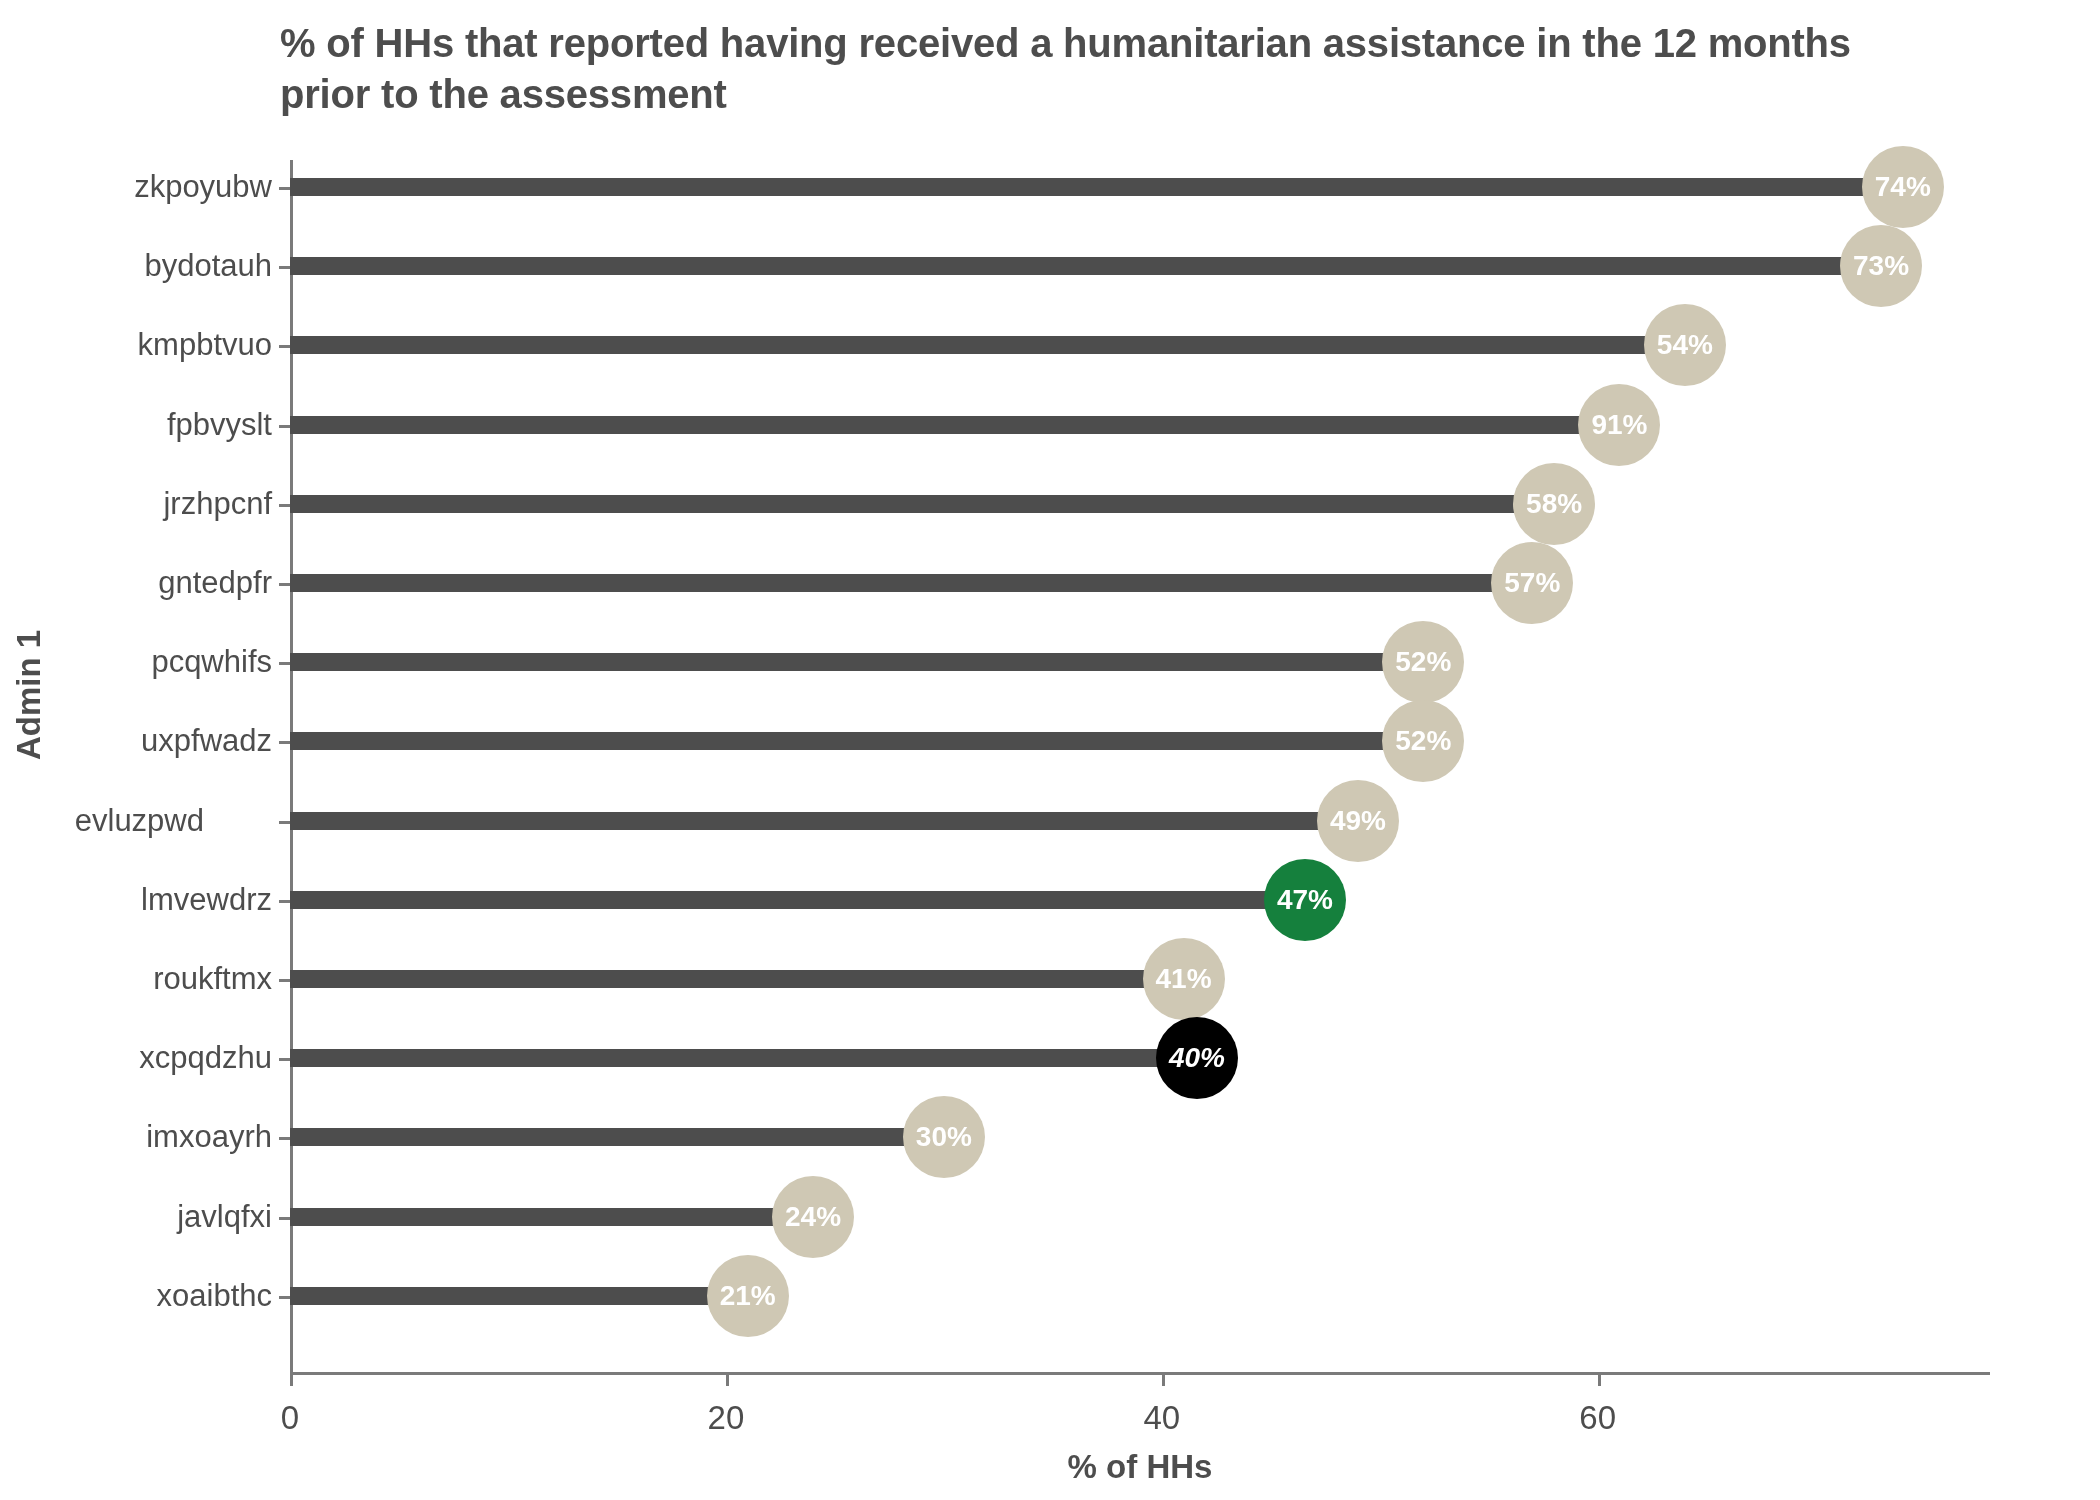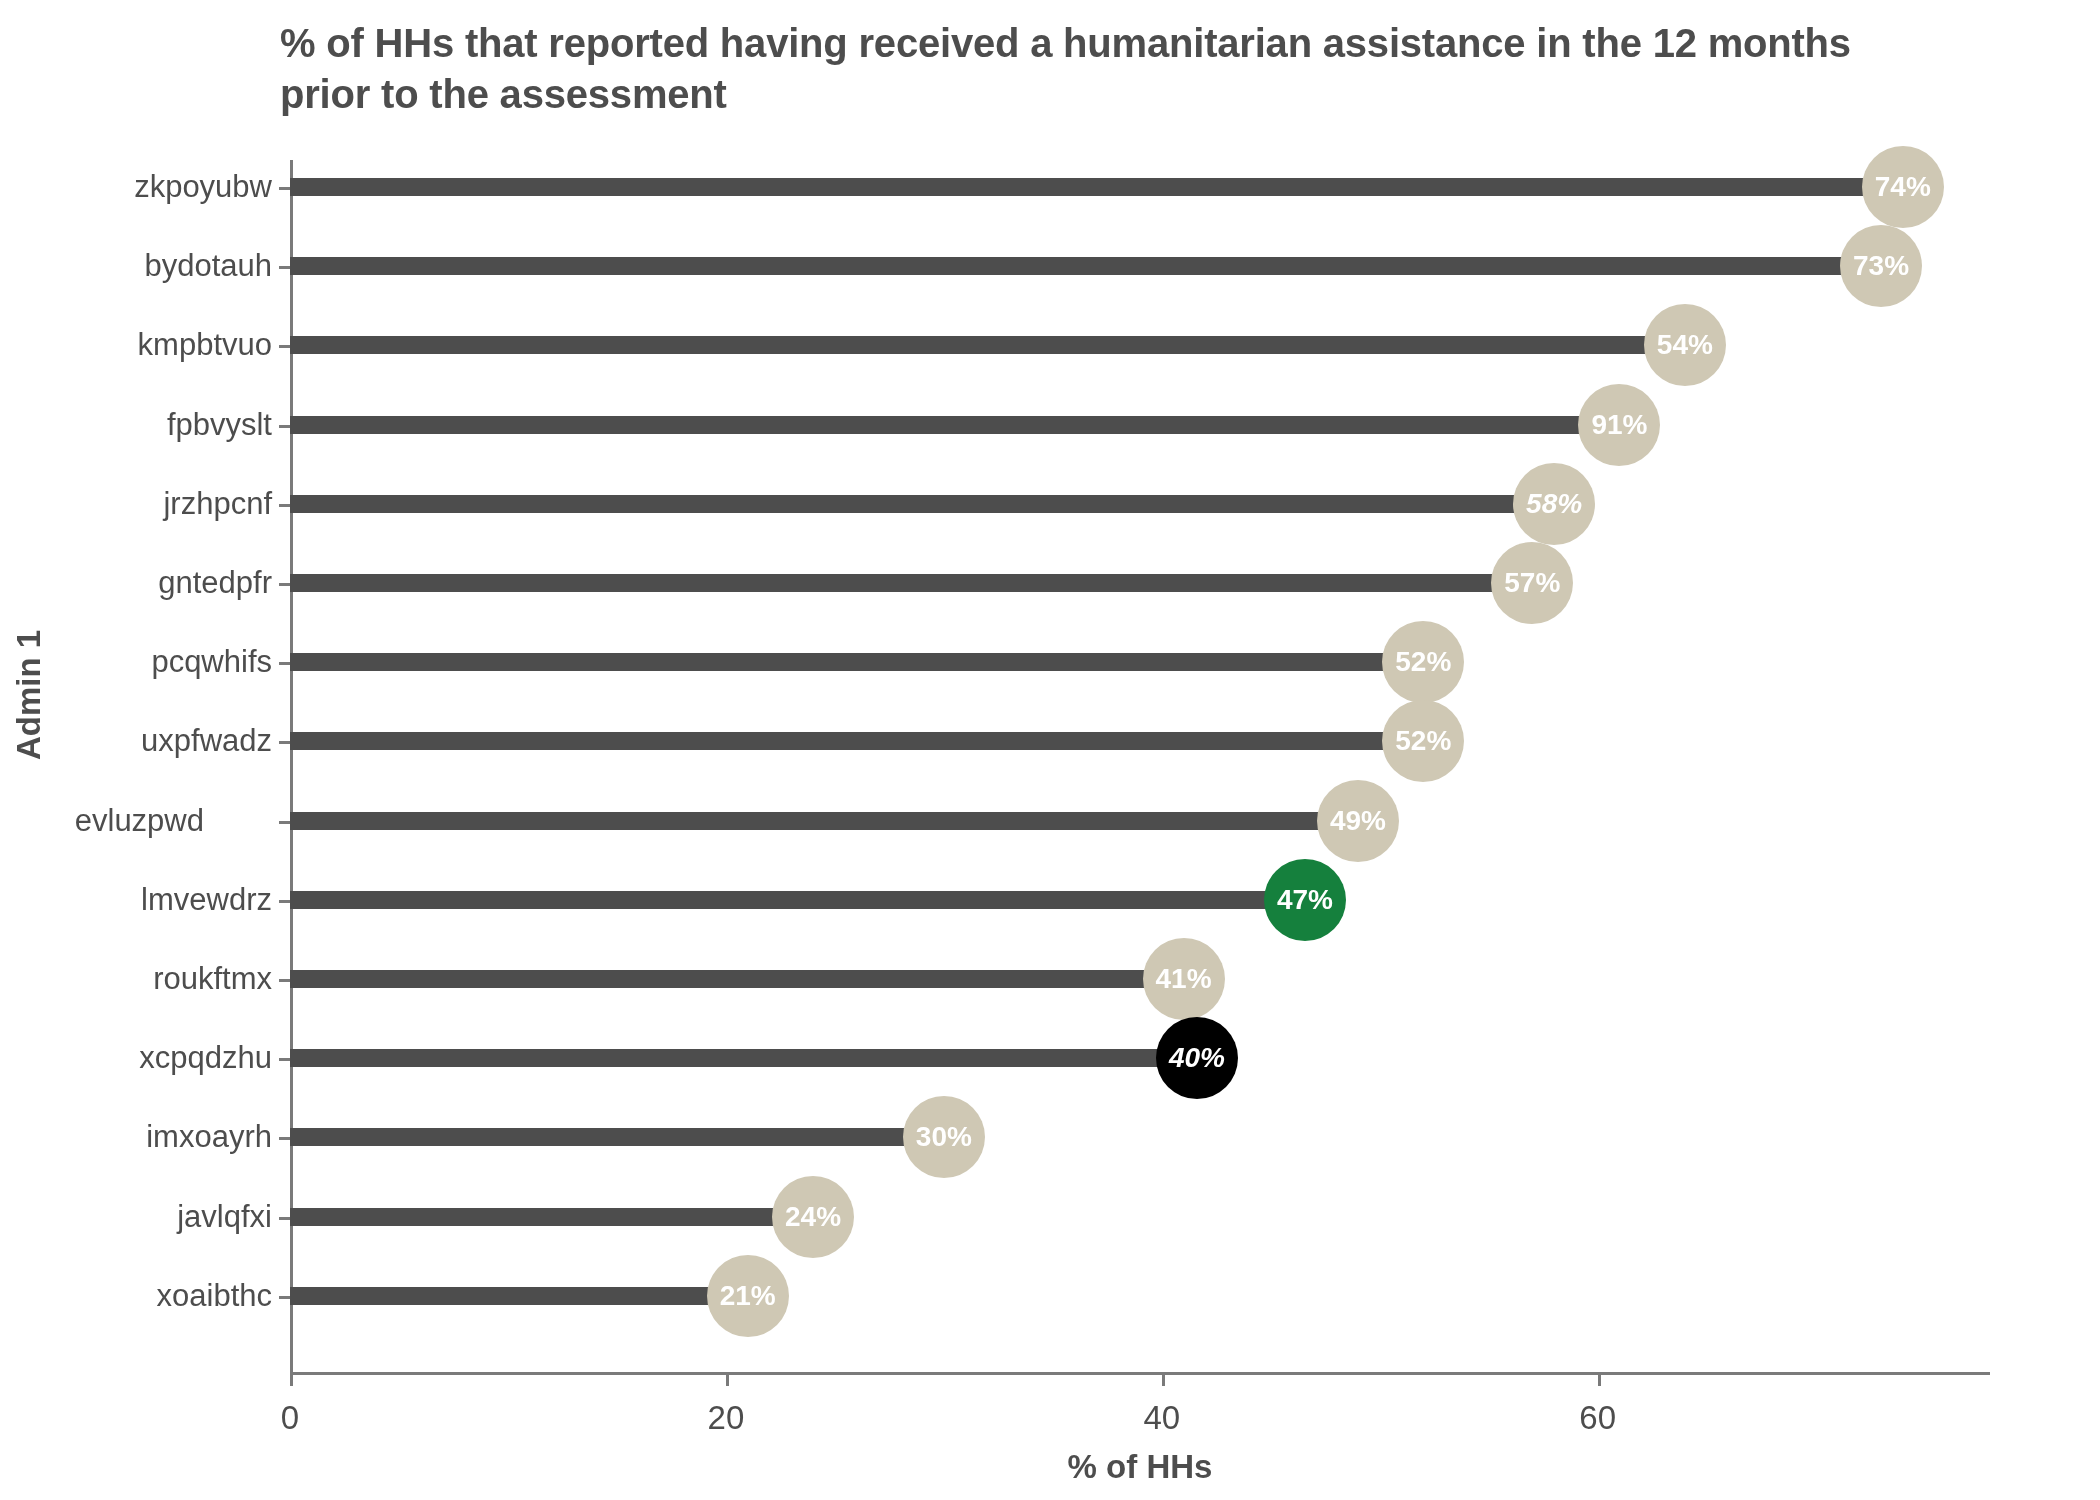--- a/index.html
+++ b/index.html
@@ -177,21 +177,21 @@
           <div class="lollipop-dot" style="left: 1394.87px; background: rgb(207, 200, 180); color: rgb(255, 255, 255);">54%</div>
           <div class="ytick-mark"></div>
         </div>
         <div class="row" style="top: 264.544px;">
           <div class="lollipop-stem" style="width: 1329.49px; background: rgb(77, 77, 77);"></div>
           <div class="lollipop-dot" style="left: 1329.49px; background: rgb(207, 200, 180); color: rgb(255, 255, 255);">91%</div>
           <div class="ytick-mark"></div>
         </div>
         <div class="row" style="top: 343.748px;">
           <div class="lollipop-stem" style="width: 1264.1px; background: rgb(77, 77, 77);"></div>
-          <div class="lollipop-dot" style="left: 1264.1px; background: rgb(207, 200, 180); color: rgb(255, 255, 255); font-style: italic;">58%</div>
+          <div class="lollipop-dot" style="left: 1264.1px; background: rgb(207, 200, 180); color: rgb(255, 255, 255);">58%</div>
           <div class="ytick-mark"></div>
         </div>
         <div class="row" style="top: 422.953px;">
           <div class="lollipop-stem" style="width: 1242.31px; background: rgb(77, 77, 77);"></div>
           <div class="lollipop-dot" style="left: 1242.31px; background: rgb(207, 200, 180); color: rgb(255, 255, 255);">57%</div>
           <div class="ytick-mark"></div>
         </div>
         <div class="row" style="top: 502.158px;">
           <div class="lollipop-stem" style="width: 1133.33px; background: rgb(77, 77, 77);"></div>
           <div class="lollipop-dot" style="left: 1133.33px; background: rgb(207, 200, 180); color: rgb(255, 255, 255);">52%</div>

